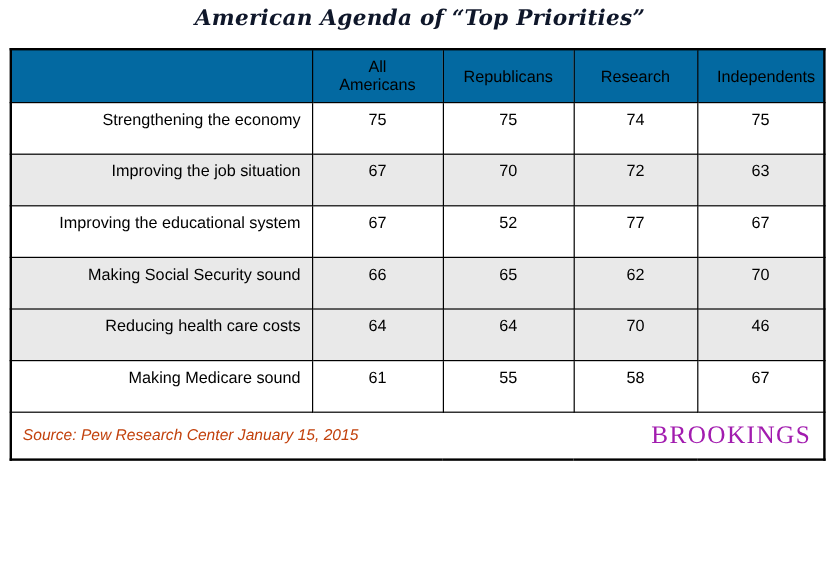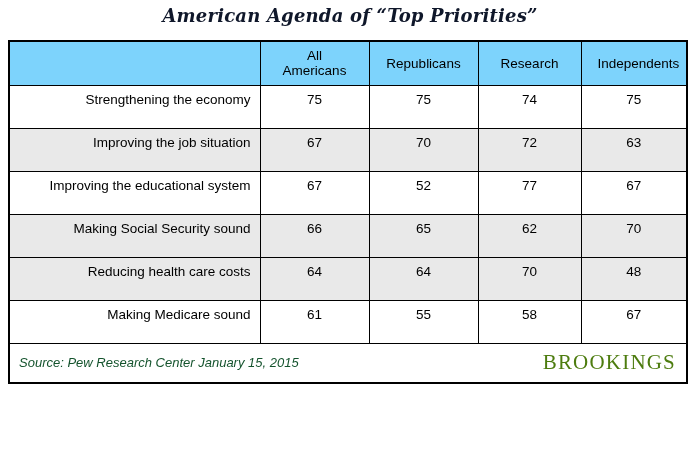--- a/index.html
+++ b/index.html
@@ -47,21 +47,21 @@
     border: 1px solid #000000;
     box-sizing: border-box;
     font-size: 13.5px;
     color: #000000;
   }
   thead th {
     height: 44px;
     font-weight: normal;
     text-align: center;
     vertical-align: middle;
-    background: #7dd3fc;
+    background: #0369a1;
     padding: 0 16px;
   }
   tbody td {
     height: 43px;
     vertical-align: top;
     padding-top: 6px;
   }
   tbody td.row-label {
     text-align: right;
     padding-right: 9px;
@@ -79,26 +79,26 @@
   }
   .footer-flex {
     display: flex;
     justify-content: space-between;
     align-items: center;
     padding: 0 10px 0 9px;
   }
   .source-note {
     font-style: italic;
     font-size: 13px;
-    color: #14532d;
+    color: #c2410c;
   }
   .brookings-logo {
     font-family: "Liberation Serif", serif;
     font-size: 21px;
-    color: #4d7c0f;
+    color: #a21caf;
     letter-spacing: 1.2px;
     font-weight: normal;
   }
 </style>
 </head>
 <body>
 
 <div class="canvas">
 
   <div class="page-title">American Agenda of “Top Priorities”</div>
@@ -147,21 +147,21 @@
         <td class="cell-value">66</td>
         <td class="cell-value">65</td>
         <td class="cell-value">62</td>
         <td class="cell-value">70</td>
       </tr>
       <tr class="alt">
         <td class="row-label">Reducing health care costs</td>
         <td class="cell-value">64</td>
         <td class="cell-value">64</td>
         <td class="cell-value">70</td>
-        <td class="cell-value">48</td>
+        <td class="cell-value">46</td>
       </tr>
       <tr>
         <td class="row-label">Making Medicare sound</td>
         <td class="cell-value">61</td>
         <td class="cell-value">55</td>
         <td class="cell-value">58</td>
         <td class="cell-value">67</td>
       </tr>
     </tbody>
     <tfoot>

